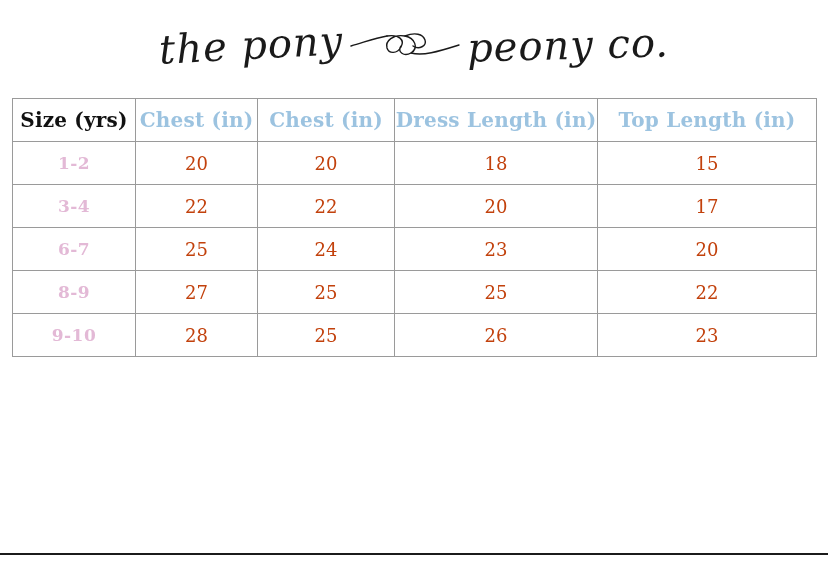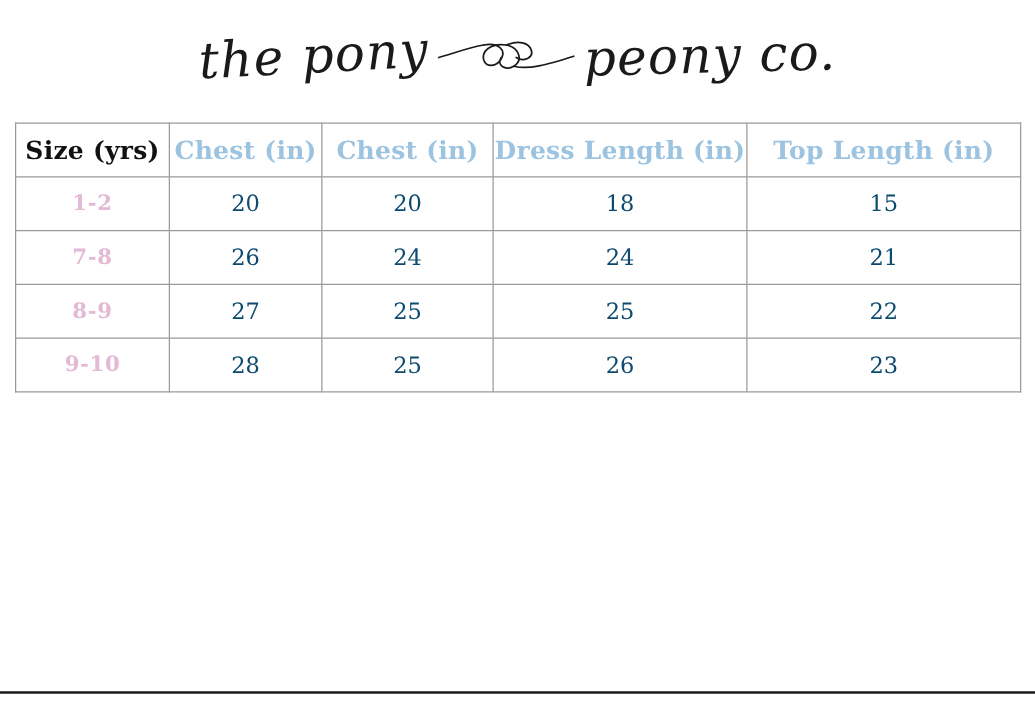--- a/index.html
+++ b/index.html
@@ -97,21 +97,21 @@
     font-family: "DejaVu Serif", serif;
     font-weight: bold;
     font-size: 17px;
     color: #e3b9d6;
     letter-spacing: 0.5px;
     margin-left: 44px;
   }
   tbody td.val-cell {
     font-family: "DejaVu Serif", serif;
     font-size: 18px;
-    color: #0c4a6e;
+    color: #c2410c;
   }
 
   
   .bottom-rule {
     position: absolute;
     left: 0;
     right: 0;
     bottom: 8px;
     height: 2px;
     background: #1b1b1b;
@@ -159,25 +159,32 @@
       </thead>
       <tbody>
         <tr>
           <td class="size-cell">1-2</td>
           <td class="val-cell">20</td>
           <td class="val-cell">20</td>
           <td class="val-cell">18</td>
           <td class="val-cell">15</td>
         </tr>
         <tr>
-          <td class="size-cell">7-8</td>
-          <td class="val-cell">26</td>
+          <td class="size-cell">3-4</td>
+          <td class="val-cell">22</td>
+          <td class="val-cell">22</td>
+          <td class="val-cell">20</td>
+          <td class="val-cell">17</td>
+        </tr>
+        <tr>
+          <td class="size-cell">6-7</td>
+          <td class="val-cell">25</td>
           <td class="val-cell">24</td>
-          <td class="val-cell">24</td>
-          <td class="val-cell">21</td>
+          <td class="val-cell">23</td>
+          <td class="val-cell">20</td>
         </tr>
         <tr>
           <td class="size-cell">8-9</td>
           <td class="val-cell">27</td>
           <td class="val-cell">25</td>
           <td class="val-cell">25</td>
           <td class="val-cell">22</td>
         </tr>
         <tr>
           <td class="size-cell">9-10</td>

